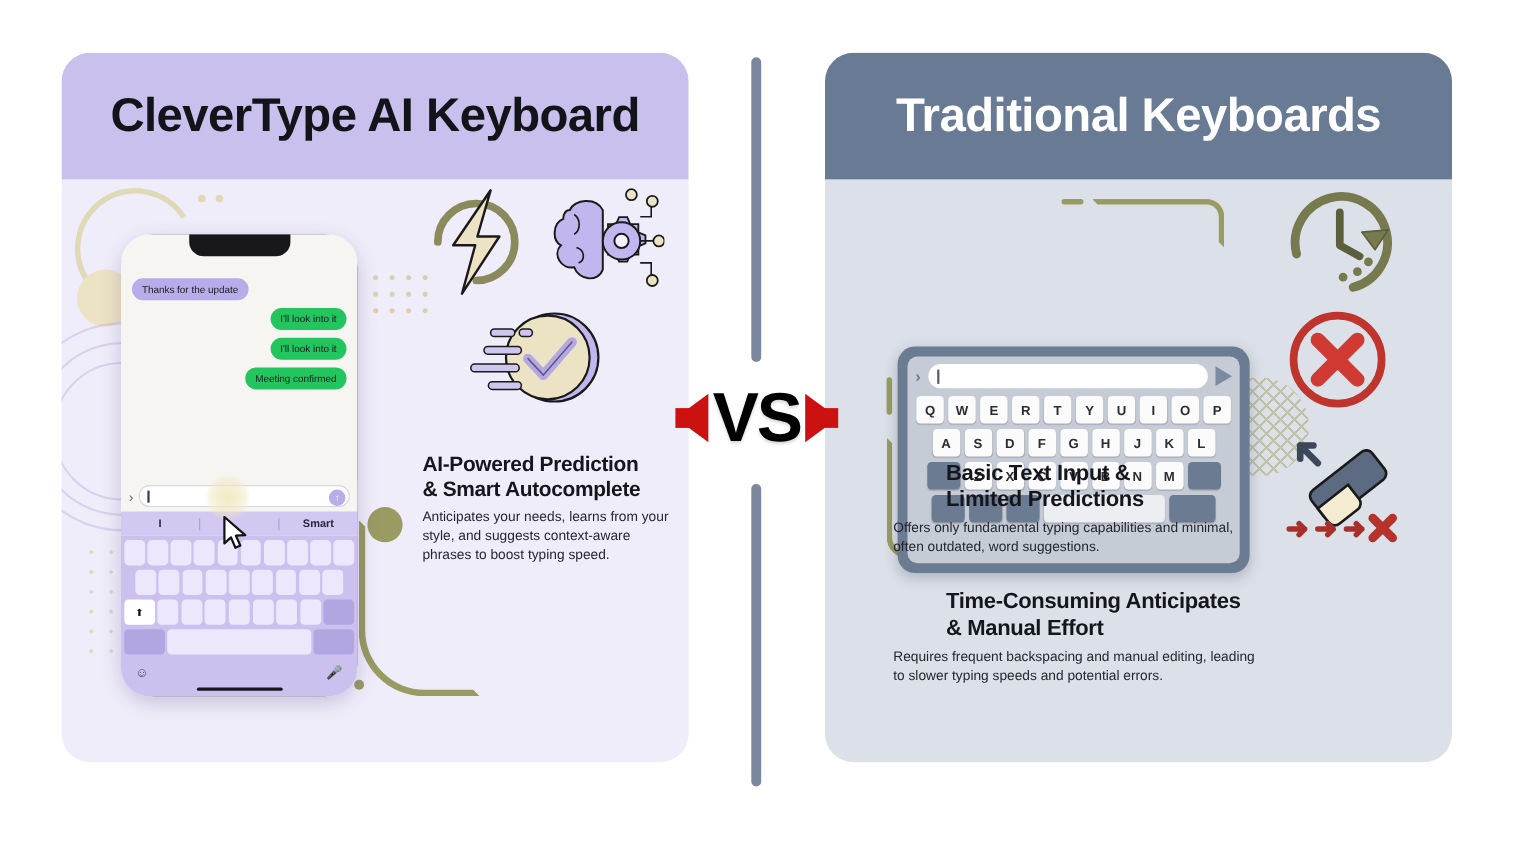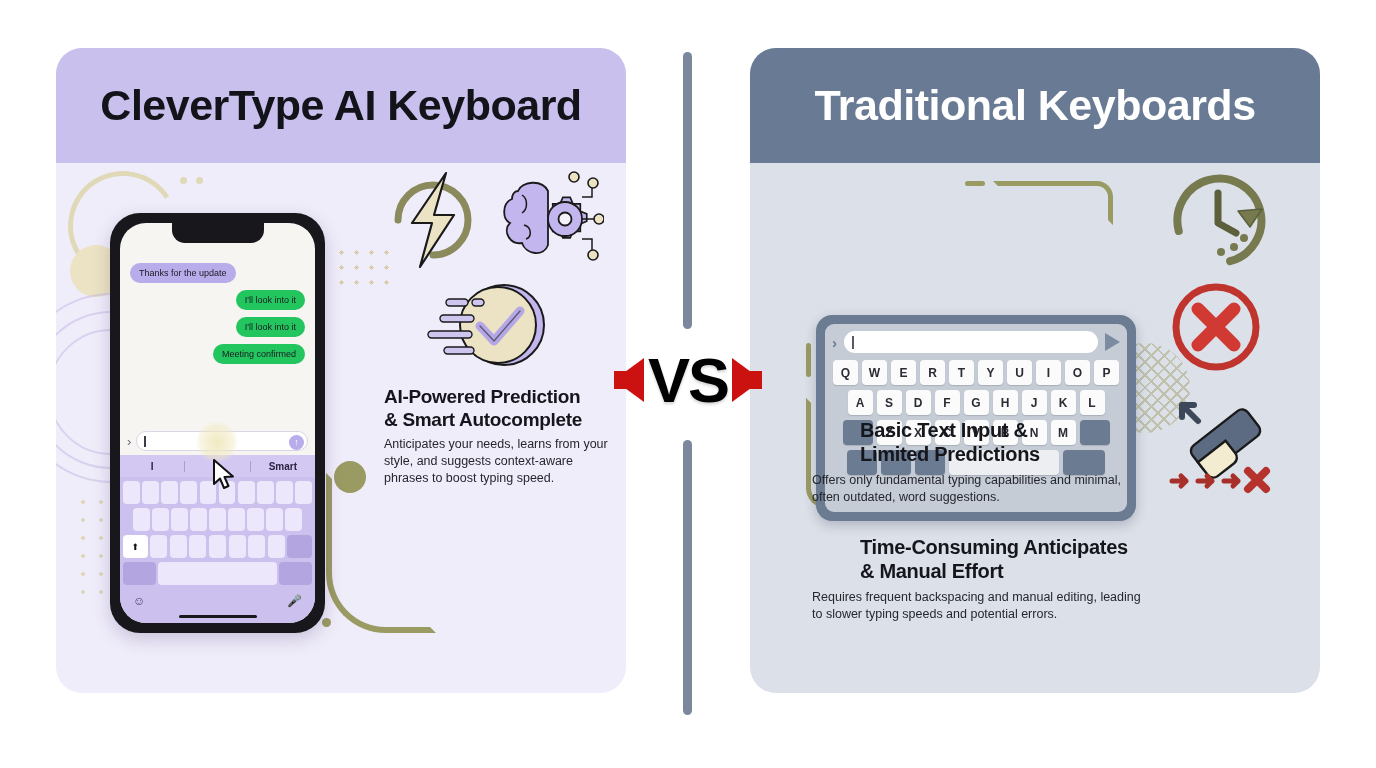--- a/index.html
+++ b/index.html
@@ -77,21 +77,21 @@
              border:5px solid #9a9b63; border-radius:0 0 0 20px;
              border-top-color:transparent; border-right-color:transparent; }
   .br-lseg { left:56px; top:180px; width:5px; height:34px; background:#9a9b63; border-radius:3px; }
   .hatch { left:350px; top:180px; width:90px; height:90px; border-radius:50%;
      background-image: repeating-linear-gradient(45deg, #a8a97d 0 2px, transparent 2px 9px),
                        repeating-linear-gradient(-45deg, #a8a97d 0 2px, transparent 2px 9px);
      opacity:.55; }
 
   
   .phone { position:absolute; left:54px; top:50px; width:215px; height:420px;
-           background:#17171c; border-radius:30px; padding:10px;
+           background:#17171c; border-radius:30px; padding:0;
            box-shadow: 0 6px 18px rgba(60,40,110,.22); }
   .screen { width:100%; height:100%; background:#f7f5f2; border-radius:26px; overflow:hidden; position:relative; }
   .notch { position:absolute; left:50%; transform:translateX(-50%); top:0;
            width:92px; height:20px; background:#17171c; border-radius:0 0 13px 13px; z-index:4; }
   .chat { padding:40px 10px 4px; display:flex; flex-direction:column; gap:7px; }
   .bubble { font-size:9px; padding:5px 9px; border-radius:11px; color:#1b1b22; max-width:82%; white-space:nowrap; }
   .b-in  { background:#b9acea; align-self:flex-start; }
   .b-out { background:#22c55e; align-self:flex-end; }
   .inputbar { position:absolute; left:0; right:0; bottom:168px; height:28px;
               display:flex; align-items:center; gap:5px; padding:0 7px; background:#f7f5f2; }
@@ -277,21 +277,21 @@
         <circle cx="72" cy="52" r="38" fill="#ece3c4" stroke="#1a1a1a" stroke-width="2"></circle>
         <path d="M54 53 L68 68 L94 38" fill="none" stroke="#b5a7e6" stroke-width="9" stroke-linecap="round" stroke-linejoin="round"></path>
         <path d="M54 53 L68 68 L94 38" fill="none" stroke="#1a1a1a" stroke-width="1.4" stroke-linecap="round" stroke-linejoin="round" opacity=".55"></path>
         <rect x="20" y="26" width="22" height="7" rx="3.5" fill="#cfc6ef" stroke="#1a1a1a" stroke-width="1.4"></rect>
         <rect x="46" y="26" width="12" height="7" rx="3.5" fill="#cfc6ef" stroke="#1a1a1a" stroke-width="1.4"></rect>
         <rect x="14" y="42" width="34" height="7" rx="3.5" fill="#cfc6ef" stroke="#1a1a1a" stroke-width="1.4"></rect>
         <rect x="2" y="58" width="44" height="7" rx="3.5" fill="#cfc6ef" stroke="#1a1a1a" stroke-width="1.4"></rect>
         <rect x="18" y="74" width="30" height="7" rx="3.5" fill="#cfc6ef" stroke="#1a1a1a" stroke-width="1.4"></rect>
       </svg>
 
-      <div class="feat feat-l" style="top:222px;">
+      <div class="feat feat-l" style="top:248px;">
         <h3>
           <span>AI-Powered Prediction</span><br>
           <span>&amp; Smart Autocomplete</span>
         </h3>
         <p>Anticipates your needs, learns from your style, and suggests context-aware phrases to boost typing speed.</p>
       </div>
 
     </div>
   </div>
 

